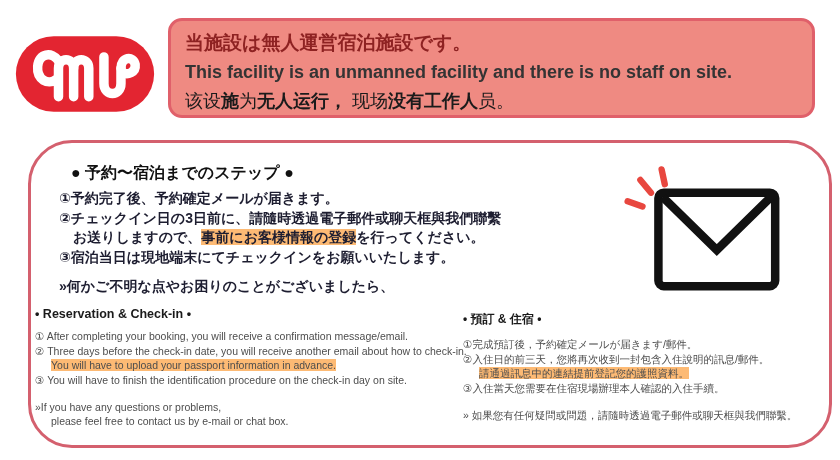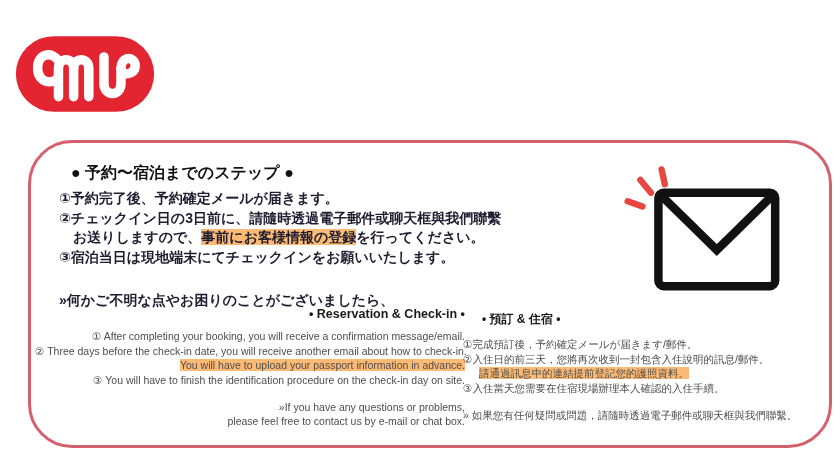--- a/index.html
+++ b/index.html
@@ -14,29 +14,29 @@
   .banner .l2{font-size:18px;font-weight:bold;color:#343434;line-height:29px;white-space:nowrap;}
   .banner .l3{font-size:18px;color:#1b1b1b;line-height:29px;white-space:nowrap;}
   .banner .l3 .line{display:inline;}
 
   
   .main-box{position:absolute;left:28px;top:140px;width:804px;height:308px;box-sizing:border-box;
             border:3px solid #d4606e;border-radius:44px;background:#fff;}
 
   .jp-head{position:absolute;left:40px;top:20px;font-size:16px;font-weight:bold;color:#111;}
   .jp-steps{position:absolute;left:28px;top:46px;font-size:14px;font-weight:bold;color:#1d1d30;line-height:1.4;}
-  .jp-note{position:absolute;left:28px;top:148px;font-size:14px;font-weight:bold;color:#1d1d30;line-height:1.4;}
+  .jp-note{position:absolute;left:28px;top:134px;font-size:14px;font-weight:bold;color:#1d1d30;line-height:1.4;}
   .jp-steps .indent,.jp-note .indent{padding-left:14px;}
 
   .mail{position:absolute;right:40px;top:20px;width:172px;height:138px;}
 
-  .col-en{position:absolute;left:4px;top:164px;width:430px;text-align:right;}
+  .col-en{position:absolute;left:4px;top:164px;width:430px;}
   .col-zh{position:absolute;left:432px;top:168px;width:348px;}
   .col-head-en{font-size:12.5px;font-weight:bold;color:#1a1a1a;margin-bottom:8px;}
-  .col-head-zh{font-size:12px;font-weight:bold;color:#1a1a1a;margin-bottom:9px;margin-left:19px;}
+  .col-head-zh{font-size:12px;font-weight:bold;color:#1a1a1a;margin-bottom:9px;}
   .col-body{font-size:10.5px;color:#4d4d4d;line-height:1.4;}
   .col-body .indent{padding-left:16px;}
   .col-note{margin-top:12px;}
   .col-note .indent{}
 
   .hl{background:#fdba74;}
   .b{font-weight:bold;}
   .line{white-space:nowrap;}
 </style>
 </head>
@@ -50,20 +50,25 @@
       <g fill="none" stroke="#ffffff" stroke-width="10" stroke-linecap="round">
         <path d="M47 36 C40 26 26 28 25 42 C24 56 36 62 44 56"></path>
         <path d="M47 74 L47 44 C47 32 63 32 63 44 L63 74"></path>
         <path d="M63 44 C63 32 79 32 79 44 L79 74"></path>
         <path d="M95 32 L95 60 C95 74 113 74 113 60 L113 44"></path>
         <path d="M113 44 C113 32 126 30 128 40 C129 48 120 52 114 48"></path>
       </g>
     </svg>
   </div>
 
+  <div class="banner">
+    <div class="l1">当施設は無人運営宿泊施設です。</div>
+    <div class="l2">This facility is an unmanned facility and there is no staff on site.</div>
+    <div class="l3"><div class="line"><span>该设</span><span class="b">施</span><span>为</span><span class="b">无人运行，</span><span> 现场</span><span class="b">没有工作人</span><span>员。</span></div></div>
+  </div>
 
   <div class="main-box">
 
     <div class="jp-head">● 予約〜宿泊までのステップ ●</div>
     <div class="jp-steps">
         <div class="line"><span>①予約完了後、予約確定メールが届きます。</span></div>
         <div class="line"><span>②チェックイン日の3日前に、請隨時透過電子郵件或聊天框與我們聯繫</span></div>
         <div class="line indent"><span>お送りしますので、</span><span class="hl">事前にお客様情報の登録</span><span>を行ってください。</span></div>
         <div class="line"><span>③宿泊当日は現地端末にてチェックインをお願いいたします。</span></div>
       </div>

